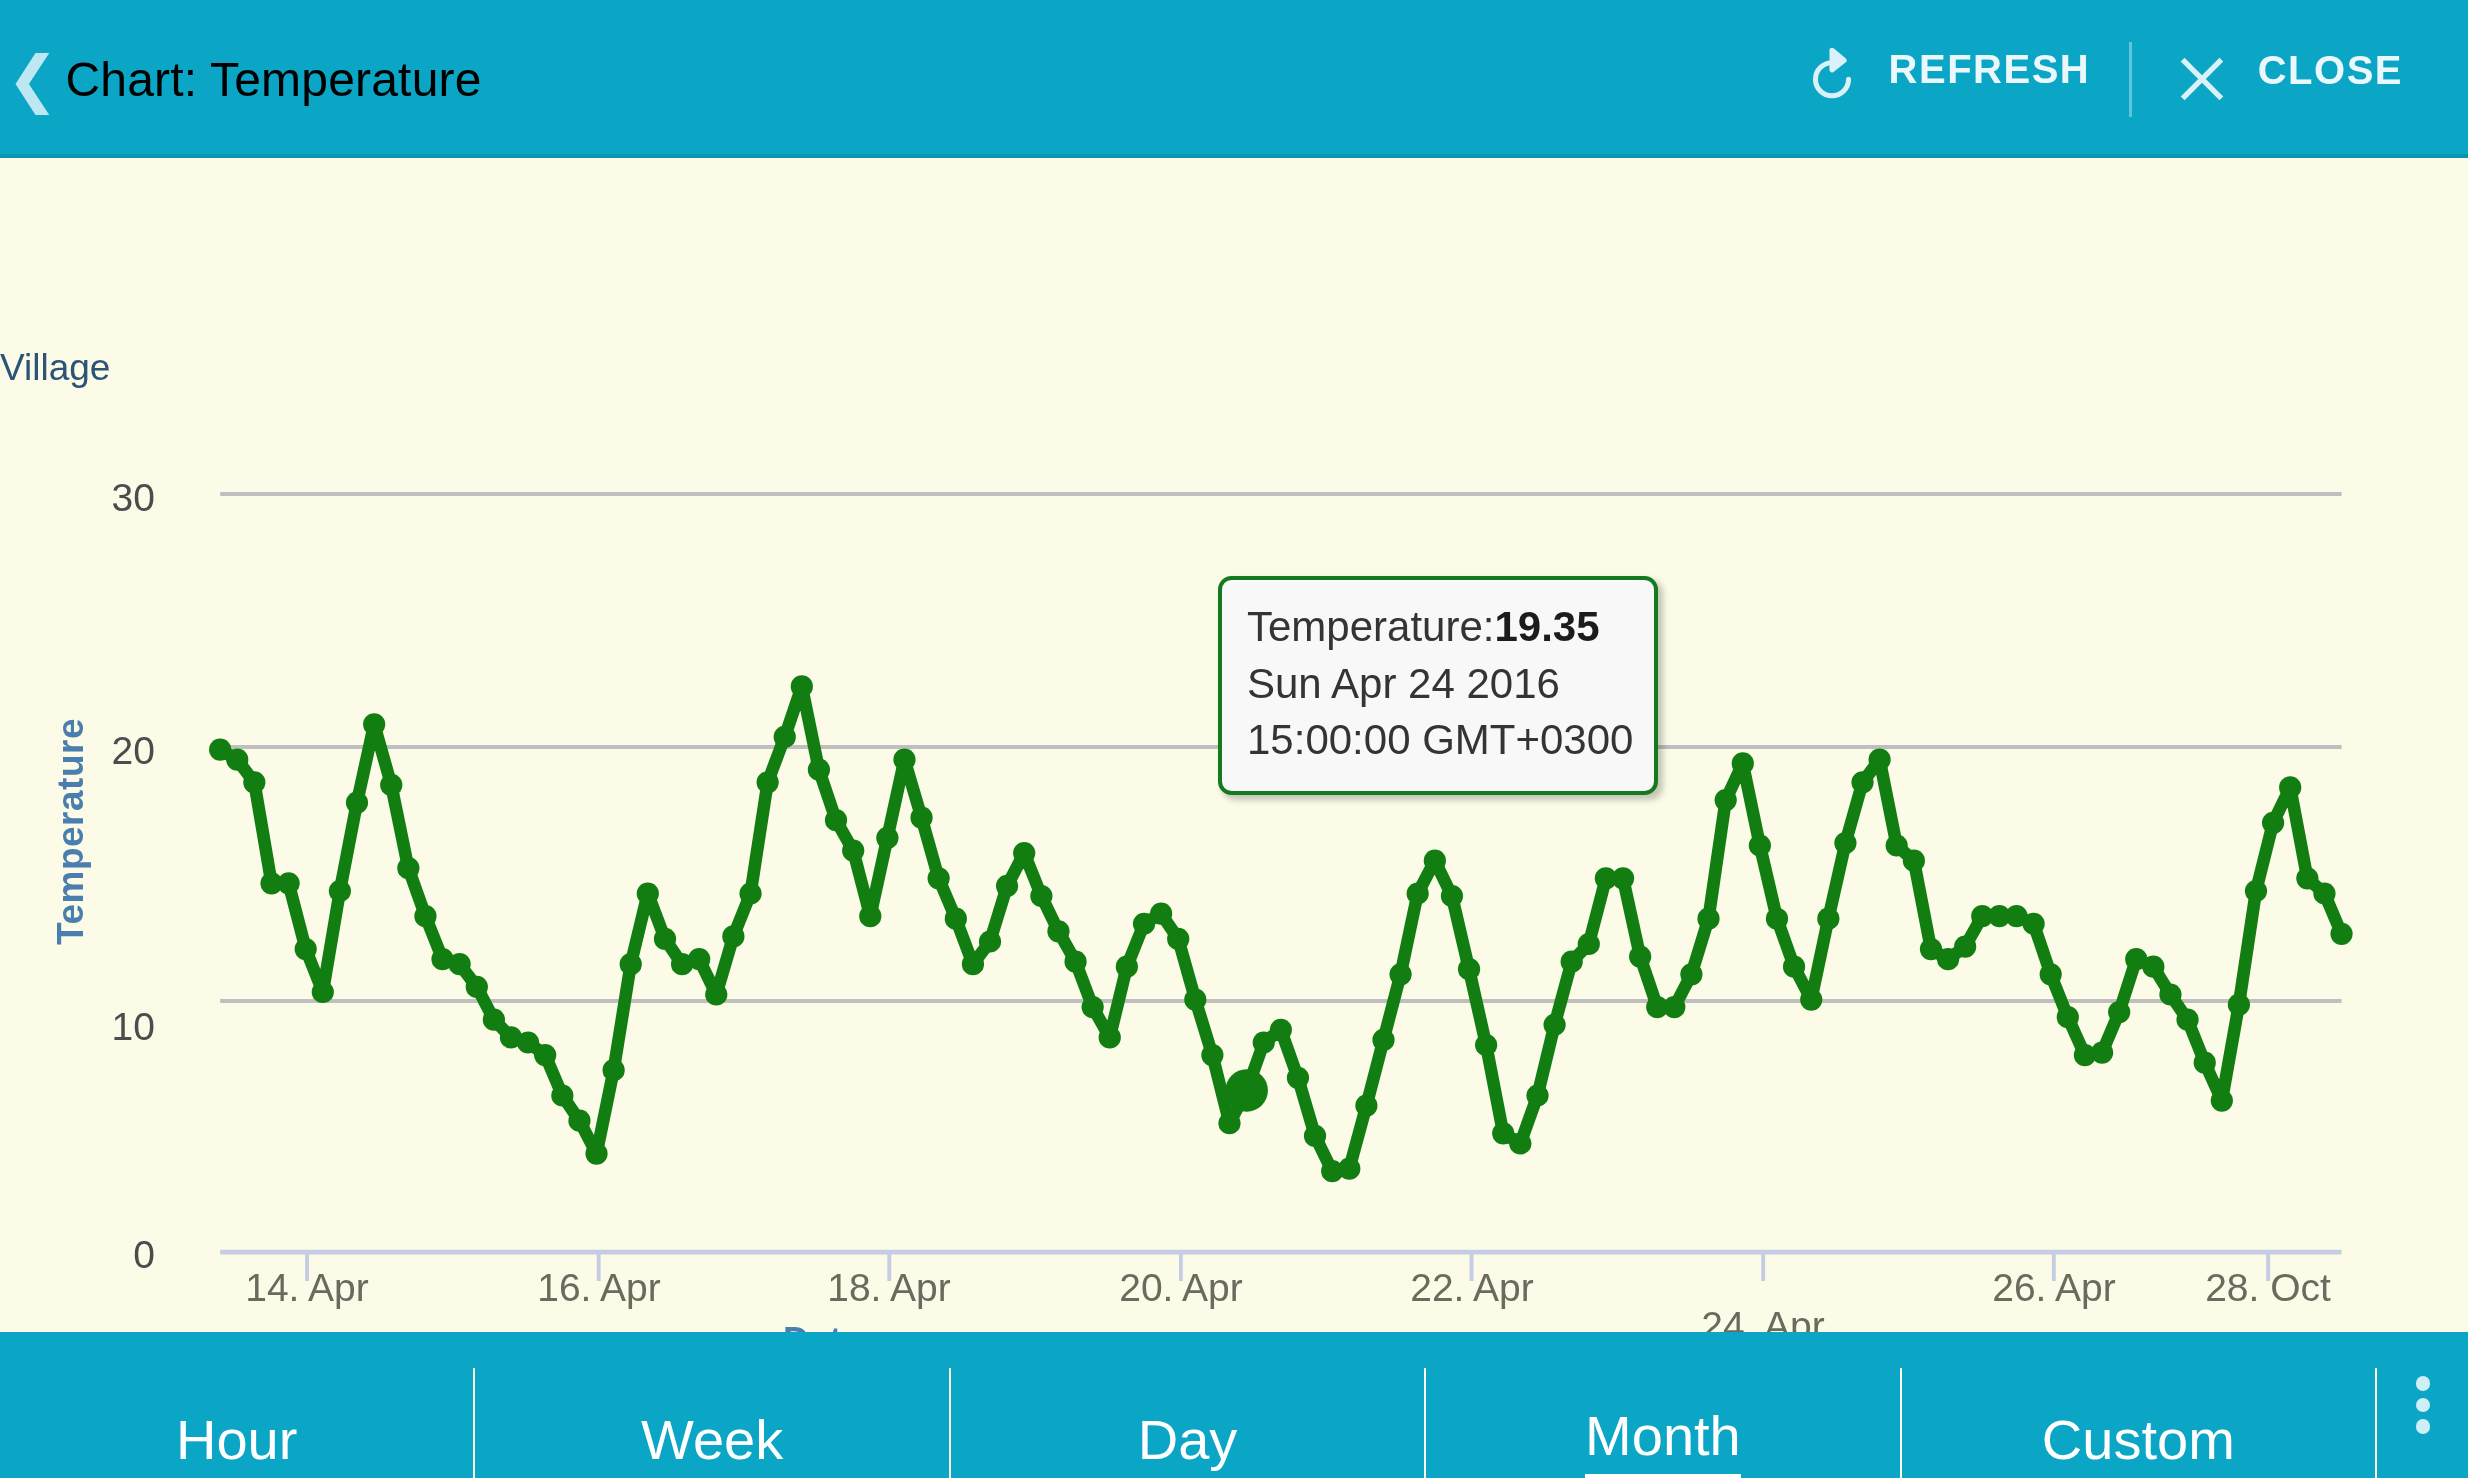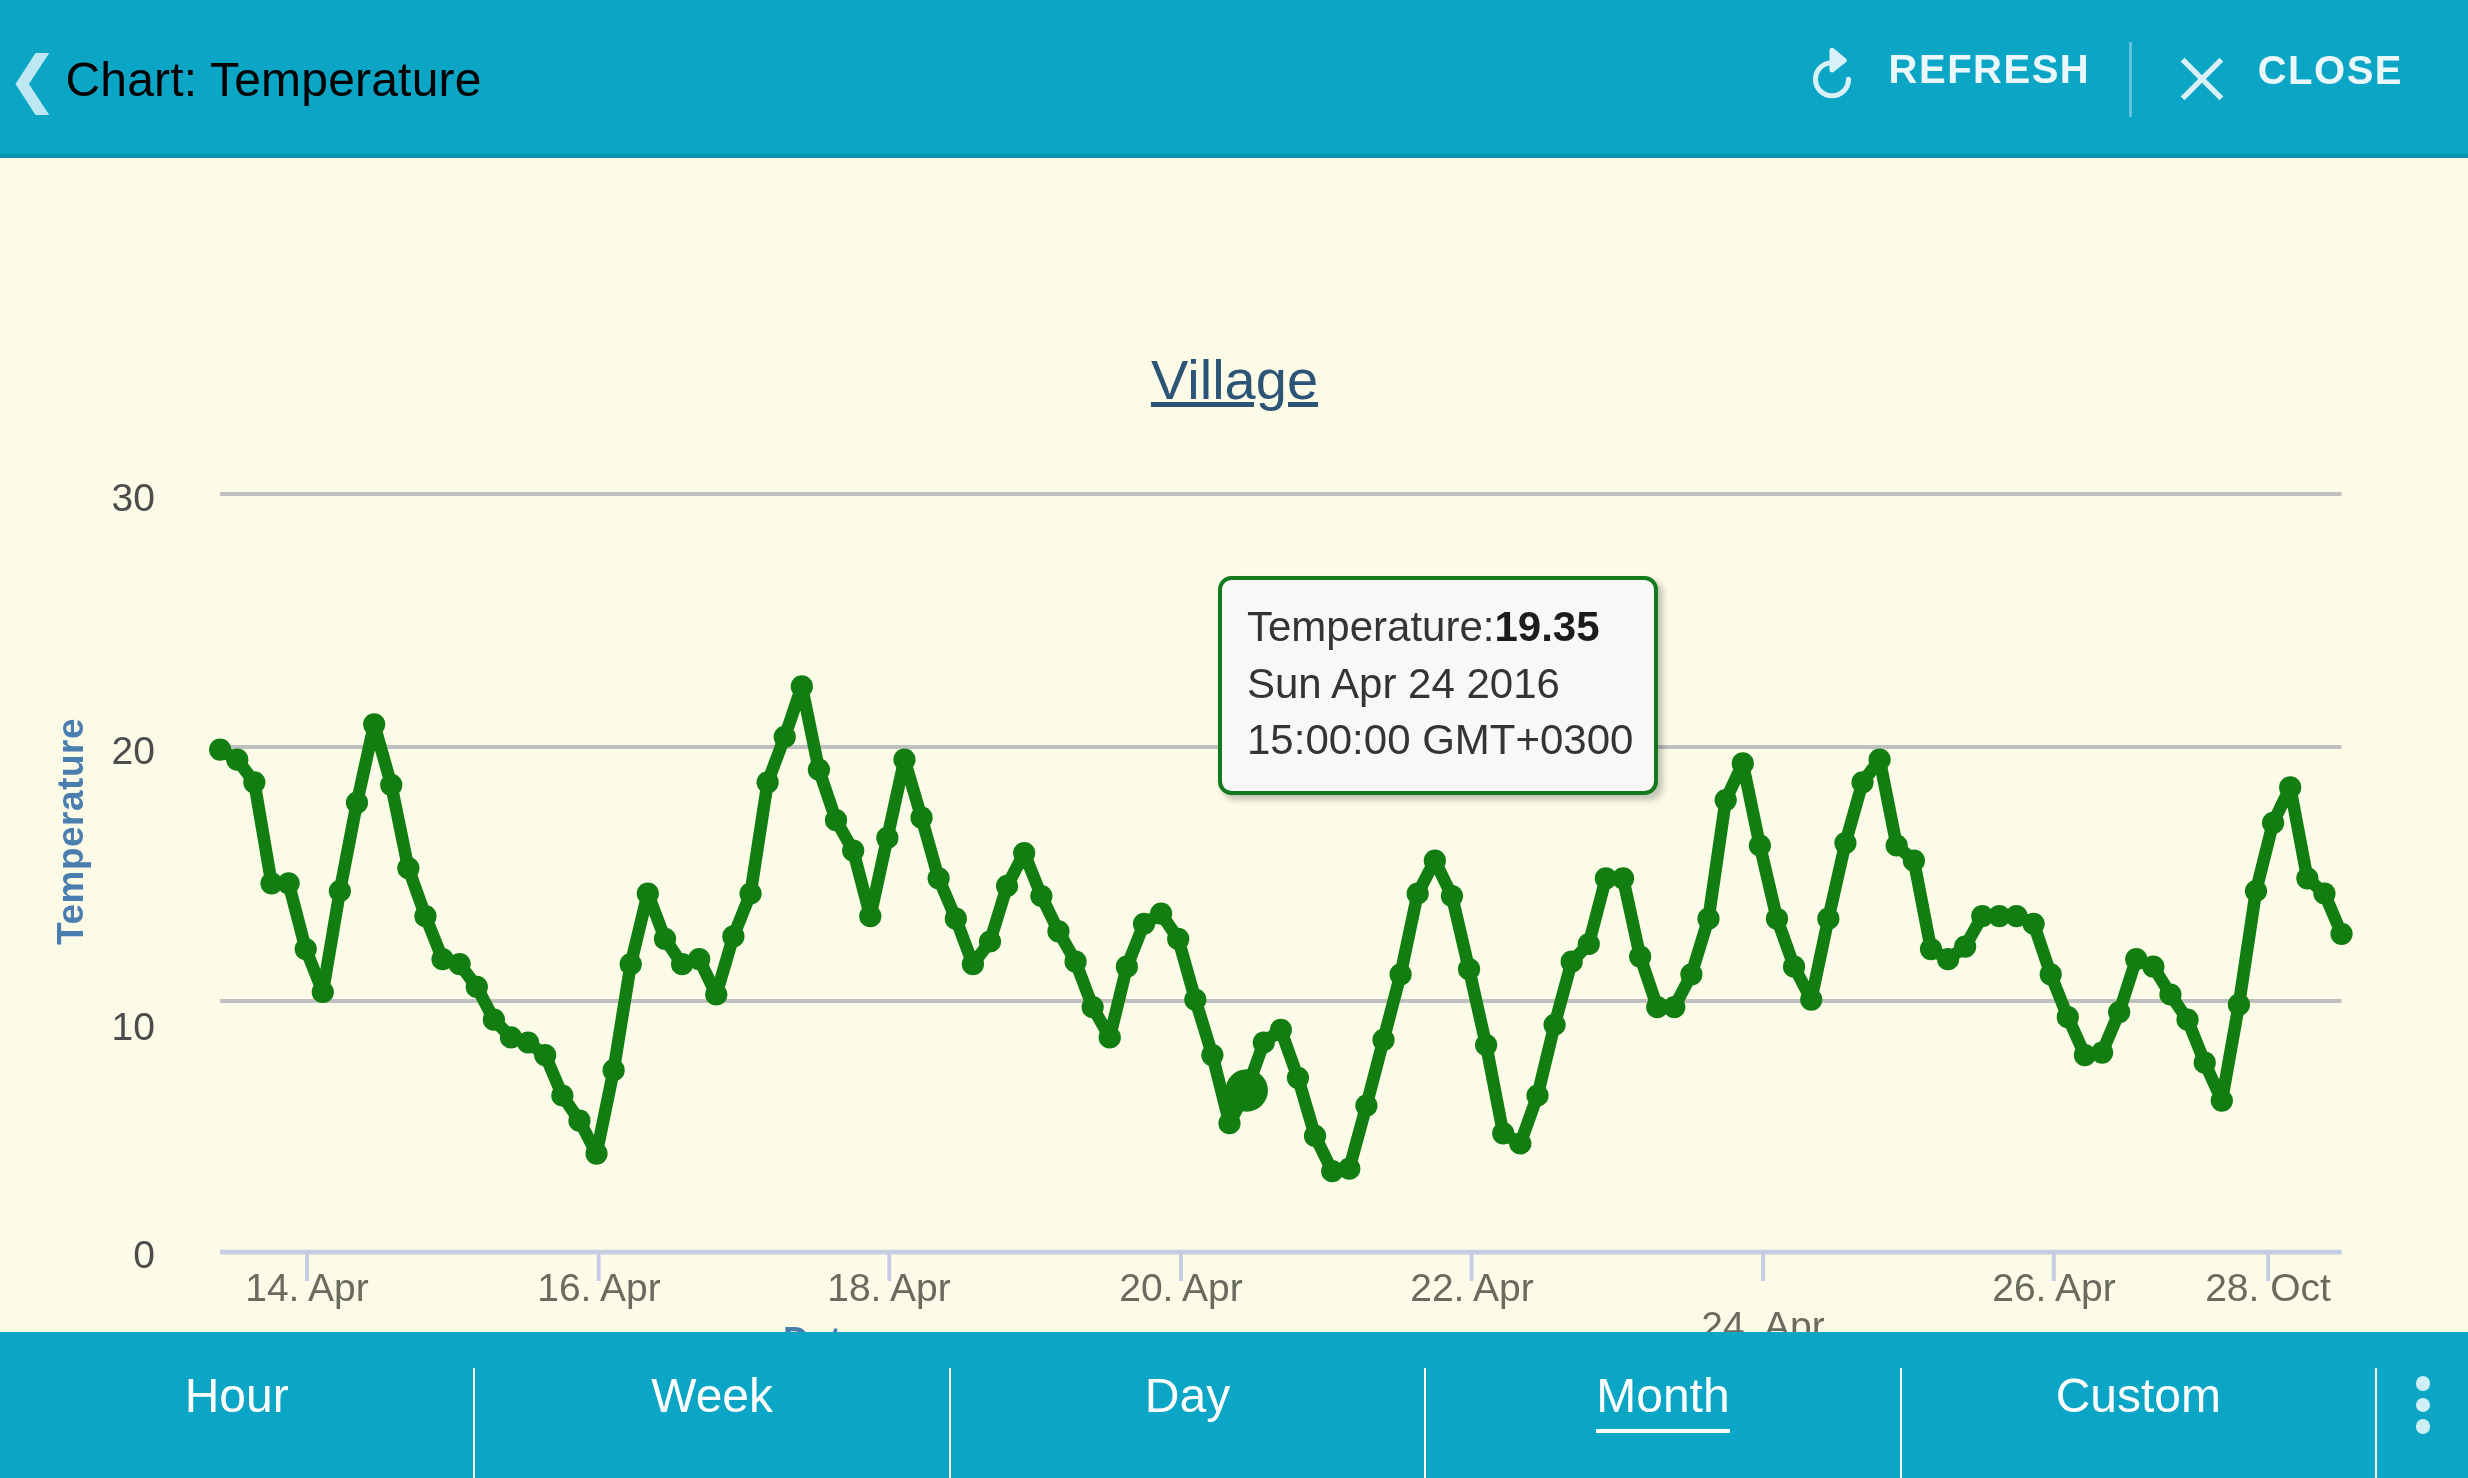--- a/index.html
+++ b/index.html
@@ -37,22 +37,22 @@
     color:#EAF8FC;font-size:40px;font-weight:700;letter-spacing:1.5px;
   }
   .hdr-sep{width:2.9px;height:75px;background:rgba(255,255,255,0.35);margin:0 5.8px;}
   .ico{display:block;}
 
   
   .chart-wrap{
     flex:1;position:relative;background:#FBFBE7;overflow:hidden;
   }
   .chart-title{
-    position:absolute;left:0;right:0;top:189px;text-align:center;
-    color:#2C5477;font-size:56px;font-weight:400;text-decoration:underline;
+    position:absolute;left:0;right:0;top:189px;
+    color:#2C5477;font-size:37px;font-weight:400;
   }
   .yaxis-label{
     position:absolute;left:50px;top:560px;
     color:#4A7EAE;font-size:37px;font-weight:700;
     transform-origin:left top;transform:rotate(-90deg) translate(-100%,0);
     white-space:nowrap;letter-spacing:0.5px;
   }
   .xaxis-label{
     position:absolute;left:0;right:0;top:1162px;text-align:center;
     color:#4A7EAE;font-size:36px;font-weight:700;letter-spacing:0.3px;
@@ -80,22 +80,22 @@
   .tt-row{
     color:#343434;font-size:42px;line-height:1.34;white-space:nowrap;
   }
   .tt-row b{font-weight:700;color:#1c1c1c;}
 
   
   .tabbar{
     height:146px;min-height:146px;background:#0BA5C6;display:flex;align-items:stretch;
   }
   .tab{
-    flex:1 1 0;display:flex;align-items:flex-start;justify-content:center;
-    color:#FFFFFF;font-size:48px;font-weight:400;position:relative;cursor:pointer;
+    flex:1 1 0;display:flex;align-items:flex-end;justify-content:center;
+    color:#FFFFFF;font-size:56px;font-weight:400;position:relative;cursor:pointer;
     border-right:2.9px solid #FBFBE7;box-sizing:border-box;margin-top:36px;
   }
   .tab .txt{position:relative;padding-bottom:5.8px;}
   .tab.active .txt{border-bottom:4.8px solid #FFFFFF;}
   .tab-kebab{
     flex:0 0 92px;display:flex;align-items:center;justify-content:center;
     cursor:pointer;
   }
   .kebab-dot{
     width:14.5px;height:14.5px;border-radius:50%;background:#CFEFF7;margin:6.8px 0;

